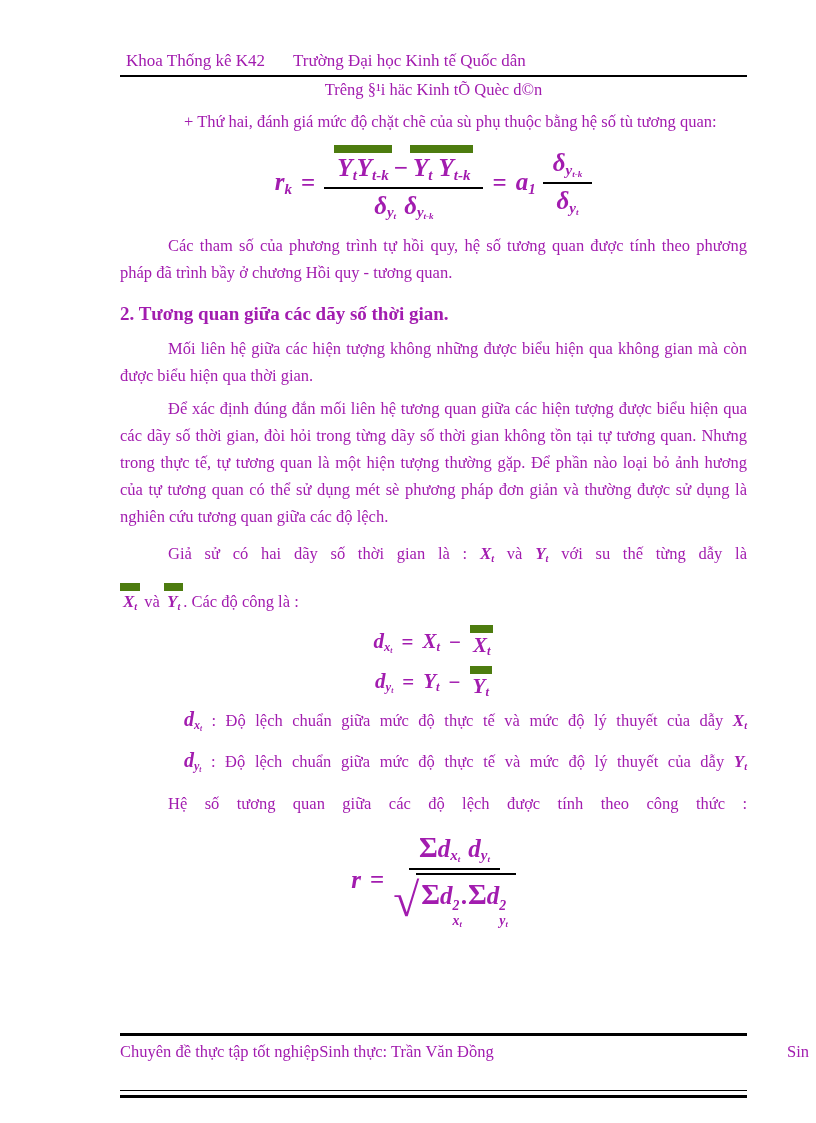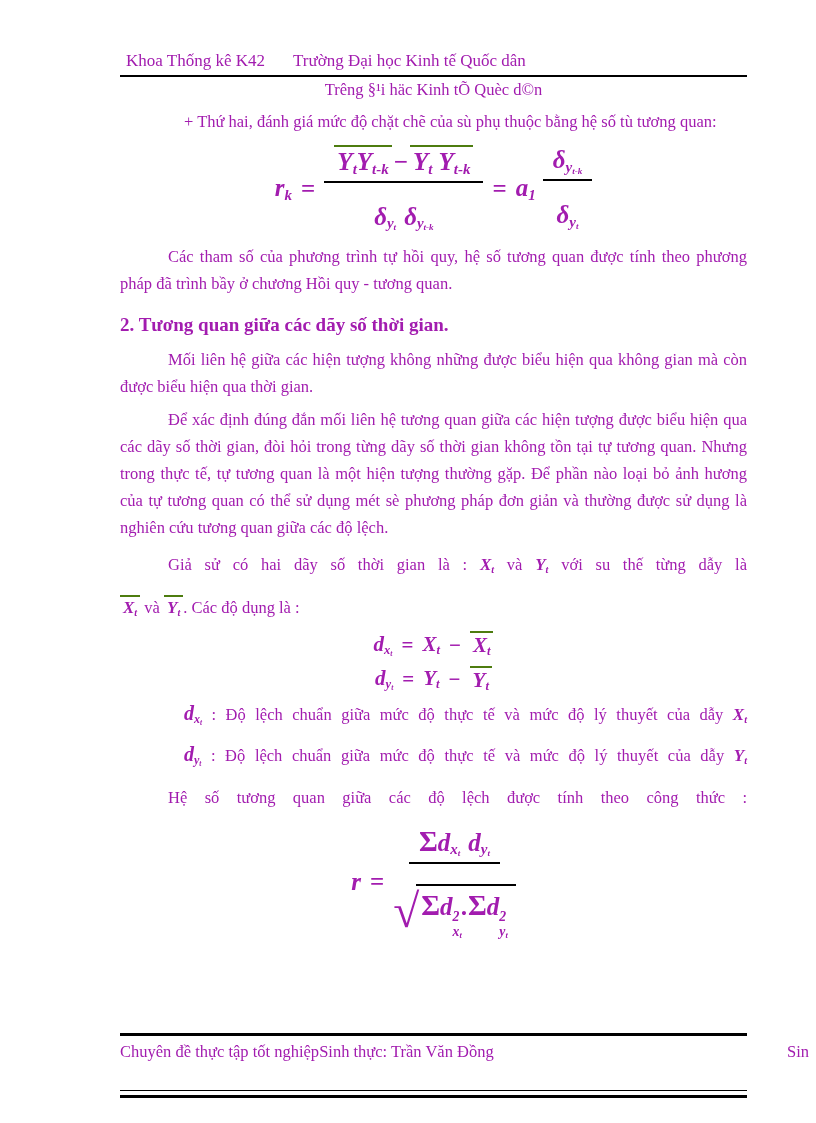--- a/index.html
+++ b/index.html
@@ -33,22 +33,22 @@
   .sb { font-size: 0.6em; vertical-align: -0.25em; }
   .formula {
     display: flex; justify-content: center; align-items: center;
     gap: 7px; font-size: 25px; line-height: 1.15; margin: 10px 0;
   }
   .f-small { font-size: 21px; margin: 7px 0; }
   .grp { white-space: nowrap; }
   .op { font-weight: bold; font-style: normal; padding: 0 2px; }
   .frac { display: inline-flex; flex-direction: column; align-items: center; }
   .fnum { border-bottom: 2px solid #000; padding: 0 10px 3px 10px; white-space: nowrap; }
-  .fden { padding-top: 20px; white-space: nowrap; }
-  .ovl { display: inline-block; border-top: 2px solid #4d7c0f; padding: 1px 3px 0 3px; line-height: 1.12; }
+  .fden { padding-top: 3px; white-space: nowrap; }
+  .ovl { display: inline-block; border-top: 8px solid #4d7c0f; padding: 1px 3px 0 3px; line-height: 1.12; }
   .sp { display: inline-block; width: 8px; }
   .im { white-space: nowrap; font-size: 17px; }
   .imd { white-space: nowrap; font-size: 20px; }
   .sqrt { white-space: nowrap; }
   .rad { font-style: normal; font-weight: normal; font-size: 1.9em; line-height: 0.8; vertical-align: -0.25em; margin-right: -3px; }
   .radbody { display: inline-block; border-top: 2px solid #000; padding: 3px 8px 0 5px; line-height: 1.15; }
   .ss { display: inline-flex; flex-direction: column; align-items: flex-start; font-size: 0.55em; line-height: 1.1; vertical-align: -0.45em; }
   .bigsum { font-style: normal; font-weight: bold; font-size: 1.15em; }
 
   
@@ -103,21 +103,21 @@
       <span>Giả sử có hai dãy số thời gian là :</span>
       <span class="im"><span class="m">X</span><span class="sb m">t</span></span>
       <span>và</span>
       <span class="im"><span class="m">Y</span><span class="sb m">t</span></span>
       <span>với su thế từng dẫy là</span>
     </div>
 
     <div class="body" style="margin-top:12px; text-indent:0;">
       <span class="im ovl"><span class="m">X</span><span class="sb m">t</span></span>
       <span>và</span>
-      <span class="im ovl"><span class="m">Y</span><span class="sb m">t</span></span><span>. Các độ dụng là :</span>
+      <span class="im ovl"><span class="m">Y</span><span class="sb m">t</span></span><span>. Các độ công là :</span>
     </div>
 
     <div class="formula f-small" style="margin-top:10px;">
       <span class="grp"><span class="m">d</span><span class="sb"><span class="m">x</span><span class="sb m">t</span></span></span>
       <span class="op">=</span>
       <span class="grp"><span class="m">X</span><span class="sb m">t</span></span>
       <span class="op">−</span>
       <span class="ovl"><span class="m">X</span><span class="sb m">t</span></span>
     </div>
 

